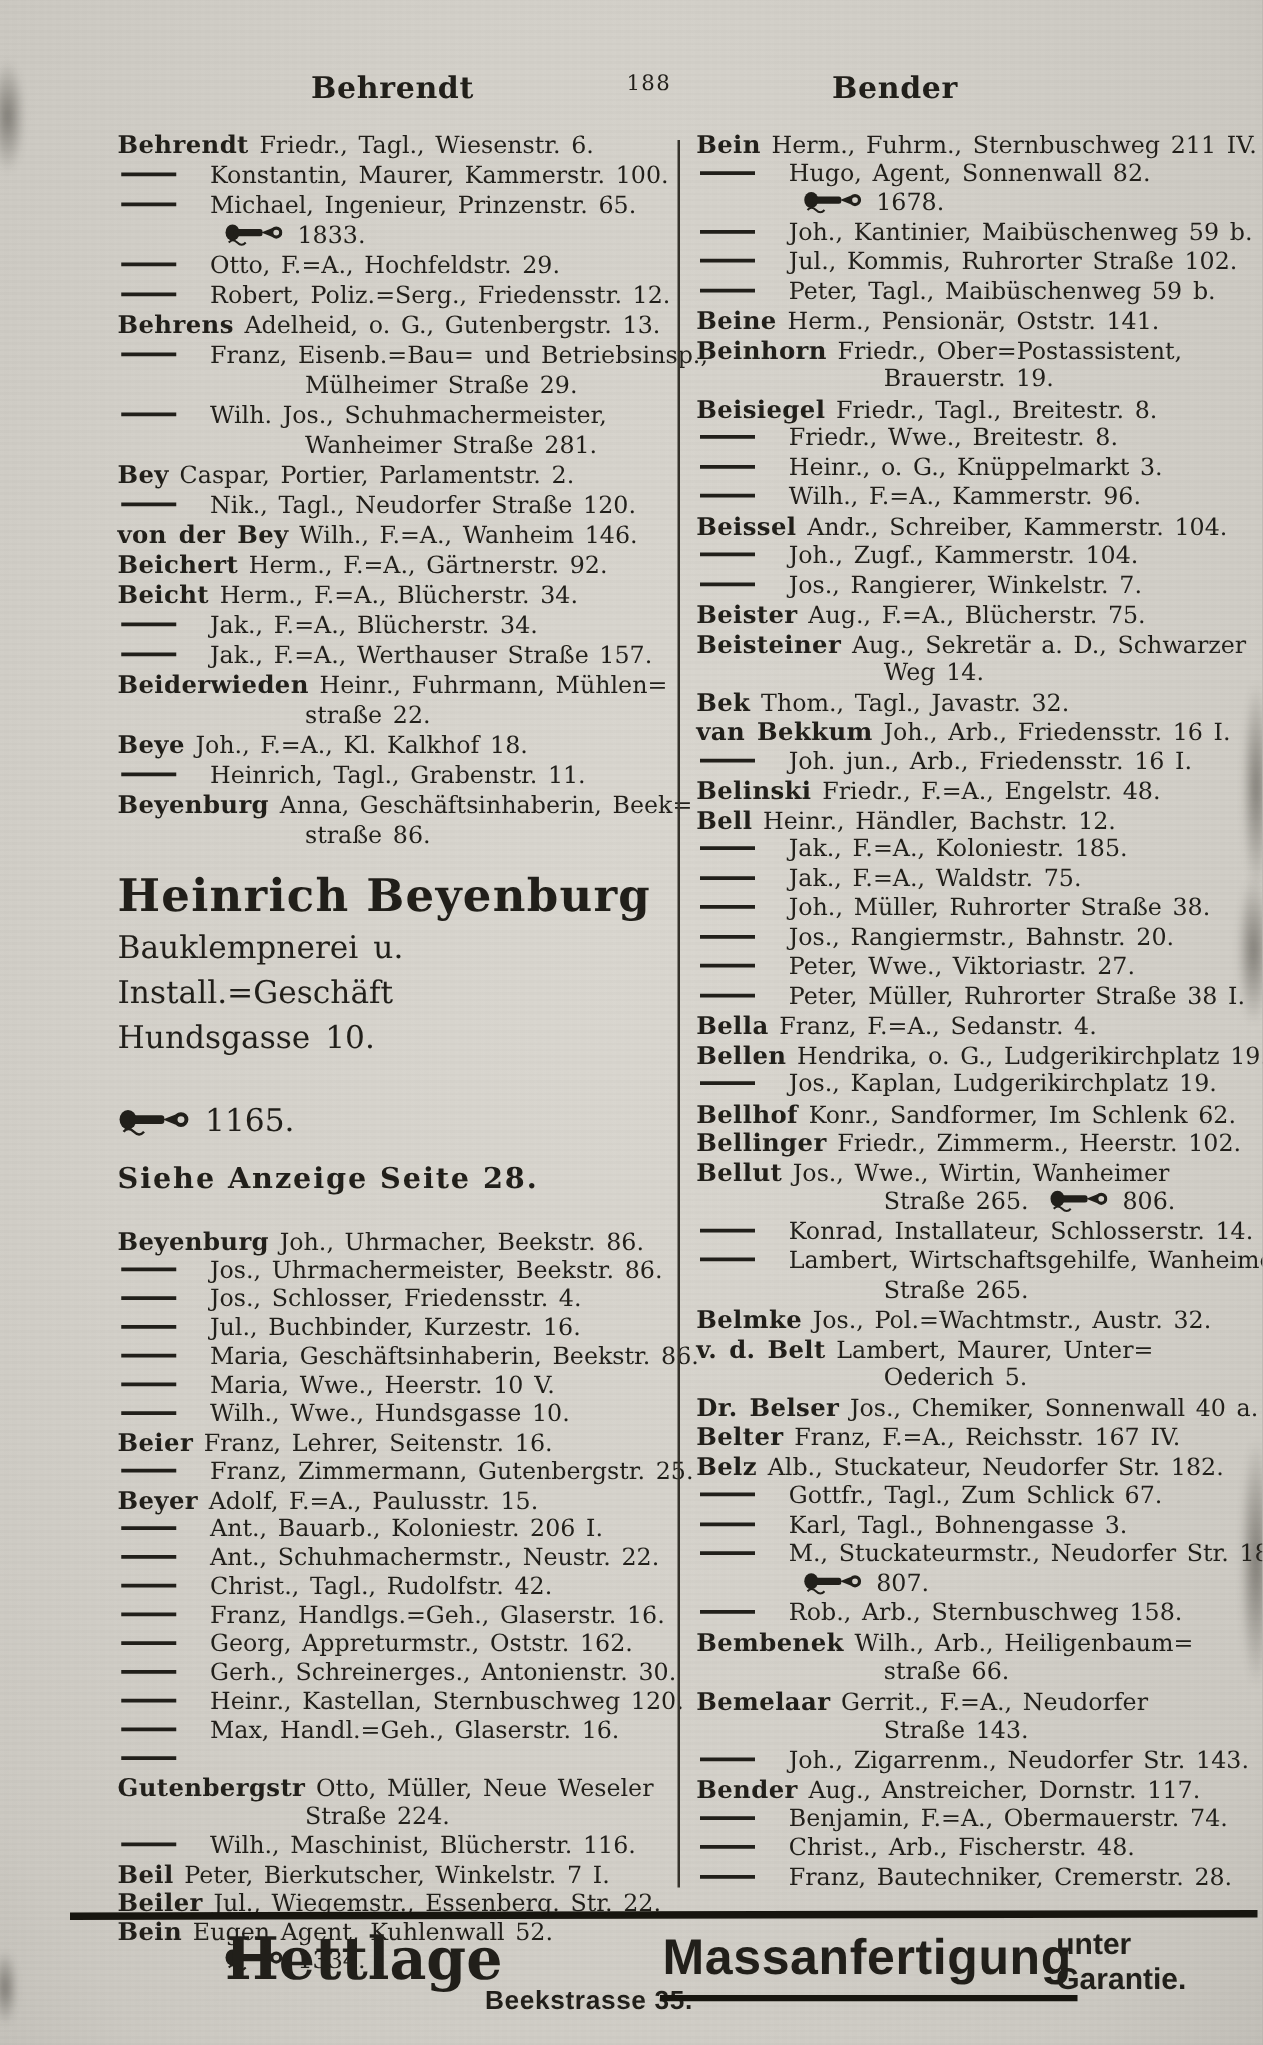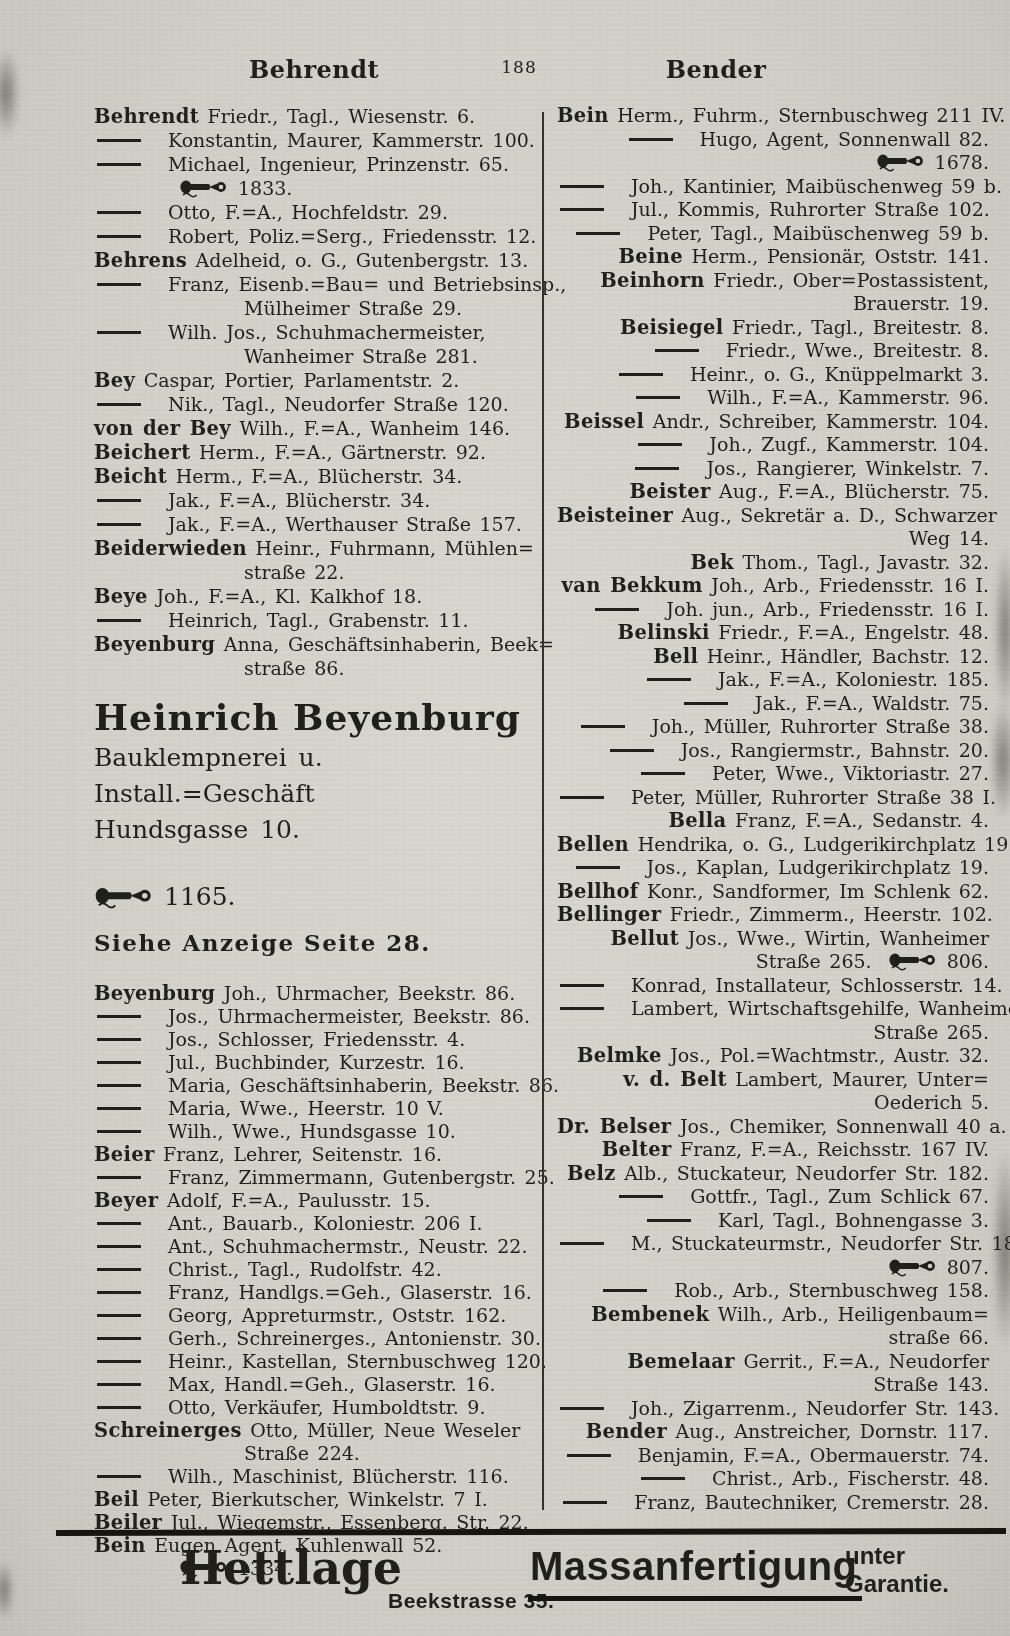--- a/index.html
+++ b/index.html
@@ -16,21 +16,21 @@
   .hdr{position:absolute;top:55px;transform:translateX(-50%);font-weight:bold;font-size:24px;letter-spacing:.5px;}
   .hdr-left{left:314px;}
   .hdr-right{left:716px;}
   .pagenum{position:absolute;top:57px;left:519px;transform:translateX(-50%);font-size:17px;font-weight:normal;letter-spacing:1px;}
 
   
   .col{position:absolute;top:104px;}
   .col-left{left:94px;width:430px;}
   .col-right{left:557px;width:432px;}
   .line{height:24px;line-height:24px;font-size:19px;white-space:nowrap;word-spacing:2.5px;}
-  .col-right .line{height:23.5px;line-height:23.5px;text-align:right;}
+  .col-right .line{height:23.5px;line-height:23.5px;}
   #left-bottom .line{height:23px;line-height:23px;}
   .line b{font-size:19.5px;letter-spacing:.3px;}
   .cont{padding-left:150px;}
   .dash{display:inline-block;width:44px;height:2.6px;background:currentColor;vertical-align:5px;margin-right:27px;margin-left:3px;}
   .phoneline{padding-left:86px;}
   svg.phone{width:46px;height:19px;vertical-align:-3px;margin-right:12px;fill:currentColor;}
 
   
   .ad{text-align:left;margin-top:14px;margin-bottom:22px;}
   .ad-title{font-size:36px;font-weight:bold;line-height:46px;letter-spacing:1px;}
@@ -128,22 +128,22 @@
         <div class="line"><span class="dash"></span><span>Franz, Zimmermann, Gutenbergstr. 25.</span></div>
         <div class="line"><b>Beyer</b> <span>Adolf, F.=A., Paulusstr. 15.</span></div>
         <div class="line"><span class="dash"></span><span>Ant., Bauarb., Koloniestr. 206 I.</span></div>
         <div class="line"><span class="dash"></span><span>Ant., Schuhmachermstr., Neustr. 22.</span></div>
         <div class="line"><span class="dash"></span><span>Christ., Tagl., Rudolfstr. 42.</span></div>
         <div class="line"><span class="dash"></span><span>Franz, Handlgs.=Geh., Glaserstr. 16.</span></div>
         <div class="line"><span class="dash"></span><span>Georg, Appreturmstr., Oststr. 162.</span></div>
         <div class="line"><span class="dash"></span><span>Gerh., Schreinerges., Antonienstr. 30.</span></div>
         <div class="line"><span class="dash"></span><span>Heinr., Kastellan, Sternbuschweg 120.</span></div>
         <div class="line"><span class="dash"></span><span>Max, Handl.=Geh., Glaserstr. 16.</span></div>
-        <div class="line"><span class="dash"></span><span>Otto, Verkäufer, Humboldtstr. 9.</span></div>
-        <div class="line"><b>Schreinerges</b> <span>Otto, Müller, Neue Weseler</span></div>
+        <div class="line"><span class="dash"></span></div>
+        <div class="line"><b>Gutenbergstr</b> <span>Otto, Müller, Neue Weseler</span></div>
         <div class="line cont"><span>Straße 224.</span></div>
         <div class="line"><span class="dash"></span><span>Wilh., Maschinist, Blücherstr. 116.</span></div>
         <div class="line"><b>Beil</b> <span>Peter, Bierkutscher, Winkelstr. 7 I.</span></div>
         <div class="line"><b>Beiler</b> <span>Jul., Wiegemstr., Essenberg. Str. 22.</span></div>
         <div class="line"><b>Bein</b> <span>Eugen Agent, Kuhlenwall 52.</span></div>
         <div class="line phoneline"><svg class="phone" viewBox="0 0 46 19">
             <ellipse cx="6" cy="8" rx="5.6" ry="6.4"></ellipse>
             <rect x="7" y="5.1" width="23" height="5.8" rx="2"></rect>
             <path d="M29 8 l8.5 -3.4 v6.8 z"></path>
             <circle cx="41" cy="8" r="3.6" fill="none" stroke="currentColor" stroke-width="2.6"></circle>

